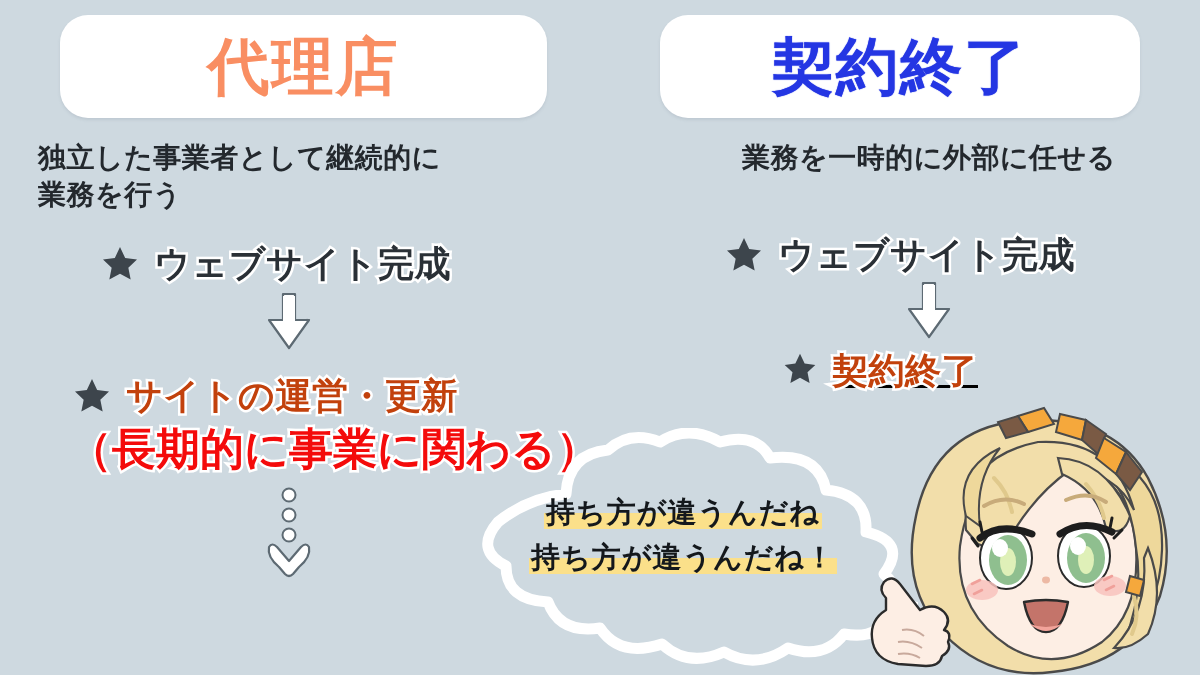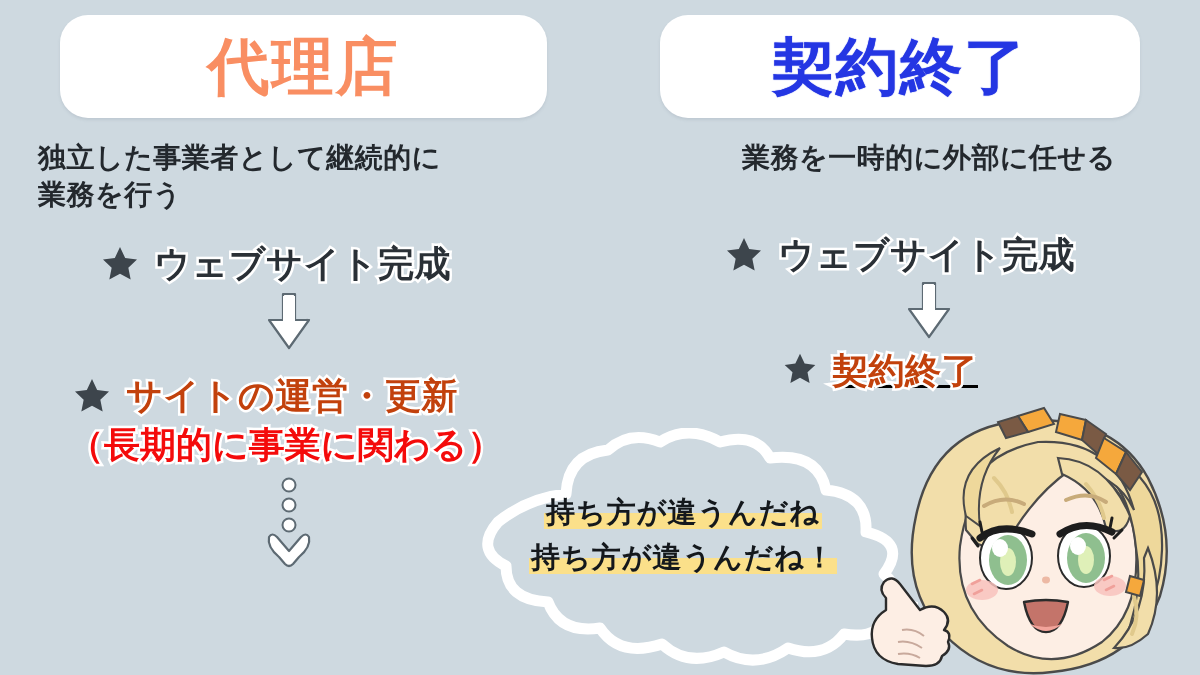--- a/index.html
+++ b/index.html
@@ -94,21 +94,21 @@
     -webkit-text-stroke: 5px #ffffff;
     paint-order: stroke fill;
   }
   .step-text.red {
     color: #c2410c;
     -webkit-text-stroke: 5px #ffffff;
     paint-order: stroke fill;
   }
 
   .sub-red {
-    font-size: 36px;
+    font-size: 44px;
     font-weight: 900;
     color: #f40b0b;
     -webkit-text-stroke: 5px #ffffff;
     paint-order: stroke fill;
     white-space: nowrap;
     line-height: 1.15;
     margin-top: 8px;
     margin-left: 68px;
   }
 

